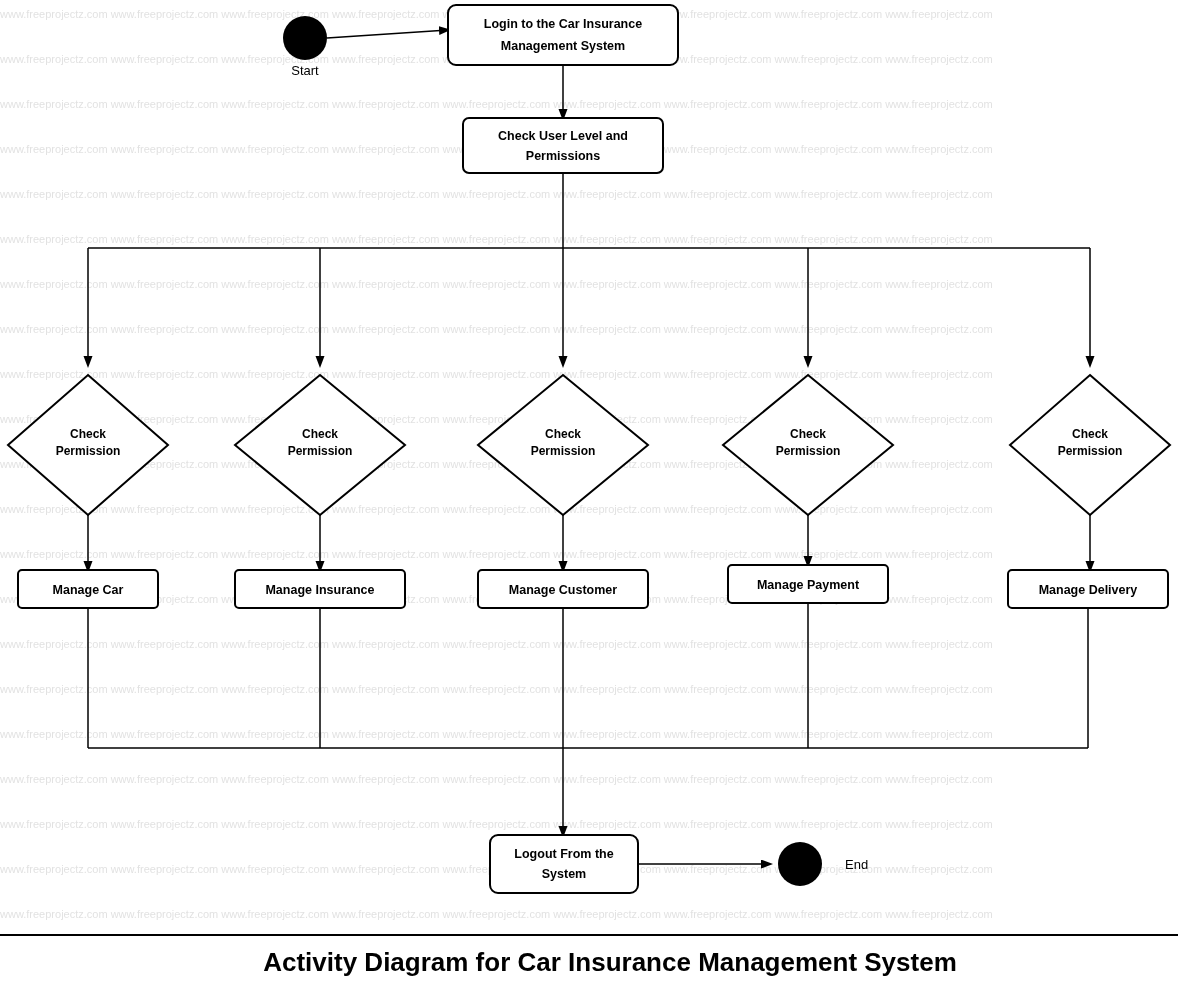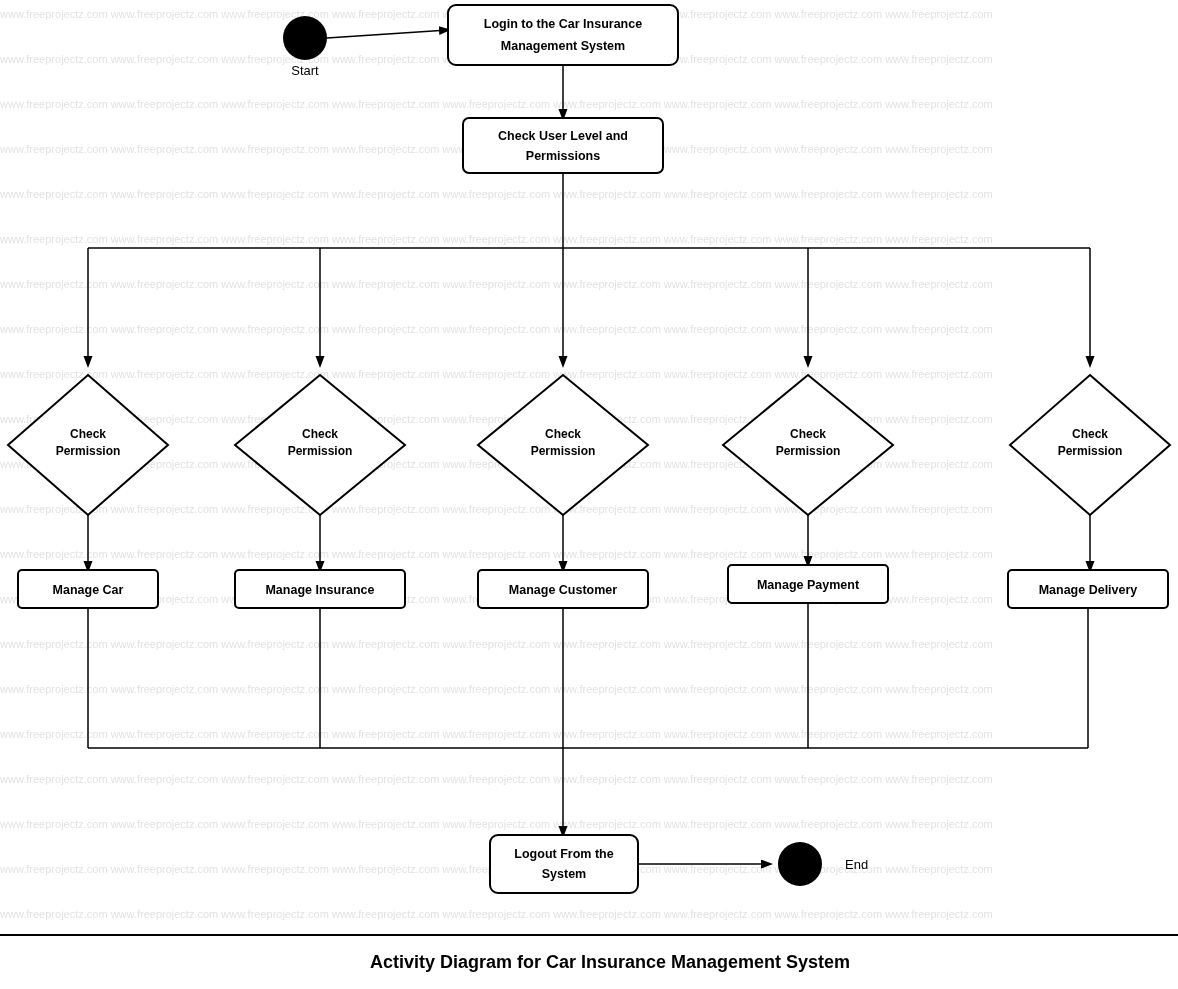--- a/index.html
+++ b/index.html
@@ -28,21 +28,21 @@
       left: 0;
       right: 0;
       height: 55px;
       border-top: 2px solid #000;
       background: #fff;
       display: flex;
       align-items: center;
       justify-content: center;
     }
     .title-text {
-      font-size: 18px;
+      font-size: 26px;
       font-weight: bold;
       color: #000;
       margin-left: 42px;
     }
 
     
     .diagram-svg {
       position: absolute;
       top: 0;
       left: 0;

